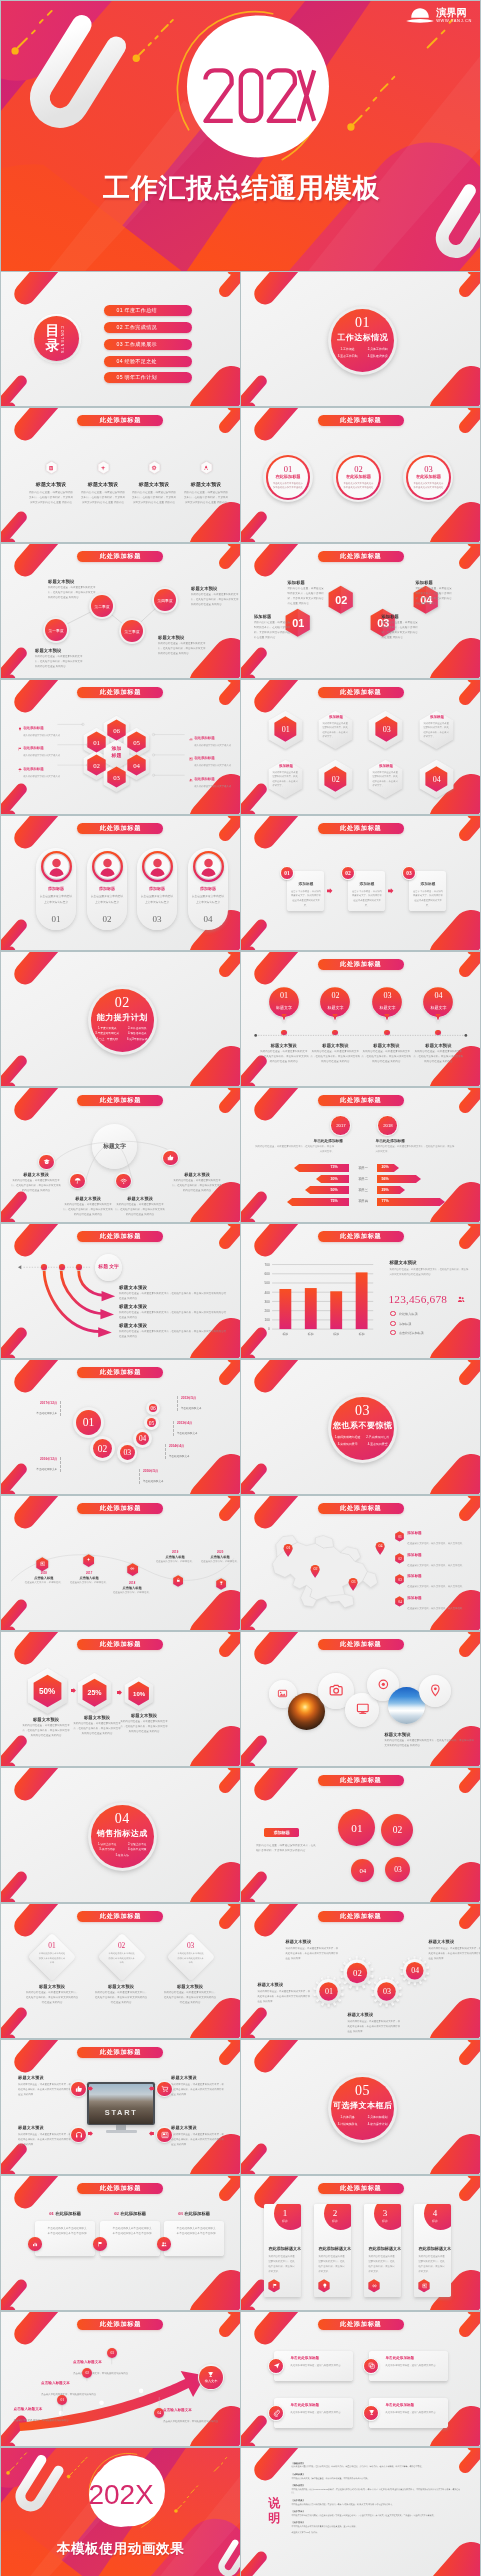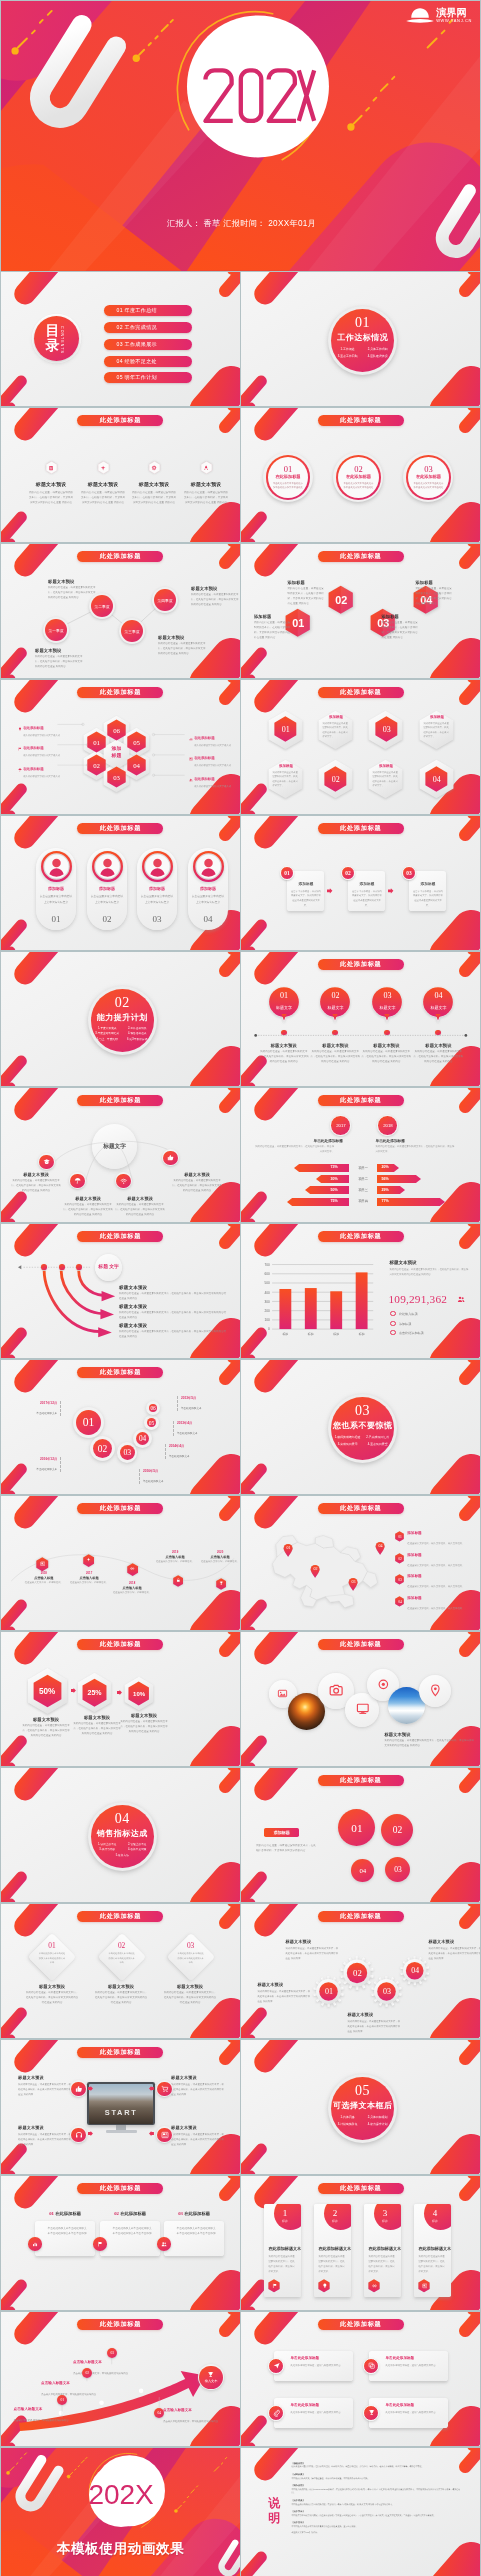--- a/index.html
+++ b/index.html
@@ -497,21 +497,23 @@
     </svg>
     <svg class="hero-year" viewBox="0 0 204 107">
       <g fill="none" stroke="#d52a6b" stroke-width="7.6" stroke-linejoin="round">
         <path d="M7.8,27 a16,16 0 0 1 16,-16 h14 a16,16 0 0 1 16,16 v8 L7.8,100 h48"></path>
         <rect x="70" y="11" width="36" height="89" rx="15.5"></rect>
         <path d="M119,27 a16,16 0 0 1 16,-16 h14 a16,16 0 0 1 16,16 v8 L119,100 h48"></path>
         <path d="M172,11 L199,100 M199,11 L172,100"></path>
       </g>
       <title>202X</title>
     </svg>
-    <div class="hero-sub">汇报人： 香草  汇报时间： 20XX年01月</div>
+    <div class="hero-titlebar">
+      <div class="hero-title">工作汇报总结通用模板</div>
+    </div>
   </div>
   <div id="grid">
       <div class="row">
         <div class="slide">
           <svg class="deco" viewBox="0 0 423 236">
   <g transform="rotate(41 32 50)">
               <rect x="13" y="-60" width="38" height="113" rx="19" fill="url(#dOr)"></rect>
             </g>
   <g transform="rotate(41 18 213)">
               <rect x="8" y="176" width="20" height="95" rx="10" fill="url(#dPk)"></rect>
@@ -1468,21 +1470,21 @@
             <text x="78.5" y="195.4" font-size="5.2" fill="#6f6f6f" text-anchor="middle">标题</text>
             <rect x="113" y="112.80142857142857" width="21" height="72.59857142857143" fill="url(#gRedV)"></rect>
             <text x="123.5" y="195.4" font-size="5.2" fill="#6f6f6f" text-anchor="middle">标题</text>
             <rect x="158" y="118.51142857142857" width="21" height="66.88857142857144" fill="url(#gRedV)"></rect>
             <text x="168.5" y="195.4" font-size="5.2" fill="#6f6f6f" text-anchor="middle">标题</text>
             <rect x="203" y="85.06714285714285" width="21" height="100.33285714285715" fill="url(#gRedV)"></rect>
             <text x="213.5" y="195.4" font-size="5.2" fill="#6f6f6f" text-anchor="middle">标题</text>
           </svg>
           <div class="bcH">标题文本预设</div>
           <div class="bcB">您的内容打在这里，或者通过复制您的文本后，在此框中选择粘贴，并选择只保留文字您的内容打在这里 您的内容</div>
-          <div class="bcN num">109,291,362</div>
+          <div class="bcN num">123,456,678</div>
           <div class="bcFig"><svg viewBox="0 0 24 24" width="8.5" height="8.5" fill="#e8345a" stroke="#e8345a" stroke-width="0">
               <circle cx="8.5" cy="8" r="3.4"></circle>
               <circle cx="16" cy="9" r="2.8"></circle>
               <path d="M2.5 20 c0-3.6 2.7-6 6-6 s6 2.4 6 6 z"></path>
               <path d="M15 14.2 c3 0 6 1.8 6 5.8 h-4.4 c0-2.4-.6-4.2-1.6-5.8z"></path>
             </svg></div>
           <div class="bcL" style="top:87px">
             <span class="bcD"></span>
             <span>此处输入标题</span>
           </div>

